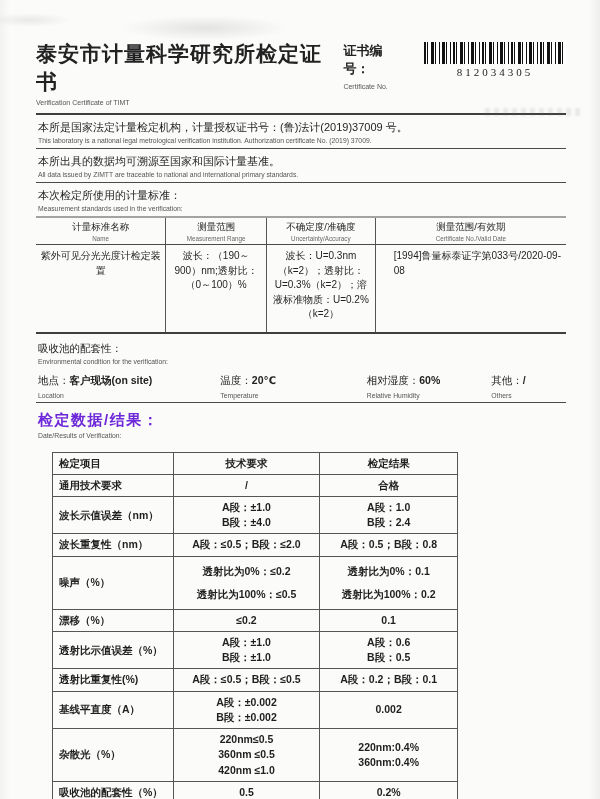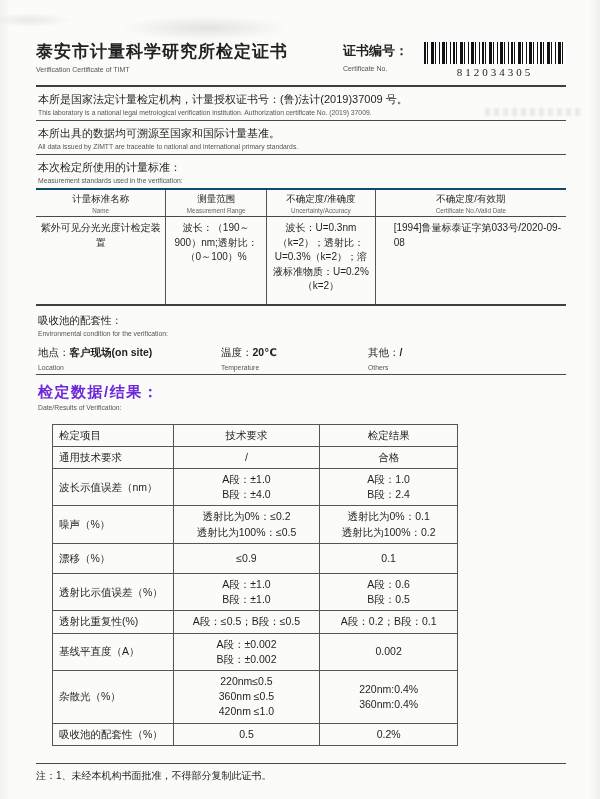--- a/index.html
+++ b/index.html
@@ -13,21 +13,21 @@
       radial-gradient(ellipse 60px 10px at 30px 20px, rgba(130,130,130,.15), rgba(0,0,0,0) 70%),
       linear-gradient(90deg, #f2f2f0 0px, #fbfbf9 10px, #fbfbf9 588px, #efefed 600px),
       #fbfbf9;
     overflow:hidden;
     position:relative;
   }
   .page { padding:40px 34px 0 36px; position:relative; }
 
   
   .header { display:flex; justify-content:space-between; align-items:flex-start; }
-  .title-zh { font-size:17px; font-weight:bold; letter-spacing:1px; color:#222; }
+  .title-zh { font-size:21px; font-weight:bold; letter-spacing:1px; color:#222; }
   .title-en { font-size:7px; color:#555; margin-top:3px; }
   .header-right { display:flex; gap:16px; align-items:flex-start; margin-top:2px; }
   .certno-zh { font-size:13px; font-weight:bold; color:#222; }
   .certno-en { font-size:7px; color:#555; margin-top:5px; }
   .barcode-wrap { text-align:center; }
   .barcode {
     width:142px; height:22px;
     background:repeating-linear-gradient(90deg,
       #111 0 2px,#fff 2px 3px,#111 3px 4px,#fff 4px 7px,
       #111 7px 10px,#fff 10px 11px,#111 11px 12px,#fff 12px 15px,
@@ -39,21 +39,21 @@
   .rule-heavy { border-top:2.5px solid #3f3f3f; margin-top:7px; }
   .rule-mid   { border-top:1.6px solid #4a4a4a; }
 
   
   .statement { padding:5px 0 4px 2px; }
   .st-zh { font-size:11px; color:#1f1f1f; }
   .st-en { font-size:6.8px; color:#555; margin-top:2px; }
 
   
   table { border-collapse:collapse; }
-  .standards { width:100%; border-top:2px solid #0c4a6e; border-bottom:2.5px solid #3f3f3f; }
+  .standards { width:100%; border-top:2px solid #a3a3a3; border-bottom:2.5px solid #3f3f3f; }
   .standards th, .standards td { font-weight:normal; vertical-align:top; }
   .standards th { border-bottom:1.6px solid #4a4a4a; padding:3px 2px 2px; text-align:center; }
   .standards td { padding:4px 4px; text-align:center; }
   .standards th + th, .standards td + td { border-left:1.2px solid #555;margin-left:11px; }
   .sh-zh { font-size:9.5px; color:#222; }
   .sh-en { font-size:6.3px; color:#666; margin-top:1px; }
   .sd { font-size:10px; line-height:1.45; color:#1f1f1f; }
   .standards .c1 { width:24.5%; }
   .standards .c2 { width:19%; }
   .standards .c3 { width:20.5%; }
@@ -73,21 +73,21 @@
   .env-zh b { font-weight:bold; }
   .env-en { font-size:6.8px; color:#555; margin-top:4px; }
 
   
   .res-title { margin-top:8px; padding-left:2px; }
   .res-title-zh { font-size:15px; font-weight:bold; letter-spacing:1.5px; color:#6d28d9; }
   .res-title-en { font-size:6.8px; color:#555; margin-top:2px; }
 
   .results { margin:13px 0 0 16px; width:406px; border:1.3px solid #444; }
   .results th, .results td {
-    border:1.2px solid #555; font-weight:normal;
+    border:1.2px solid #555; font-weight:bold;
     font-size:10.5px; color:#1f1f1f; padding:3px 4px;
     text-align:center; white-space:pre-line; line-height:1.45; vertical-align:middle;margin-left:12px;
   }
   .results th:first-child, .results td:first-child { text-align:left; padding-left:6px; width:121px; }
   .results th:nth-child(2), .results td:nth-child(2) { width:147px; }
   .results th:nth-child(3), .results td:nth-child(3) { width:138px; }
   .results tbody tr:nth-child(4) td:nth-child(2),
   .results tbody tr:nth-child(4) td:nth-child(3) { line-height:2.2; }
 
   
@@ -157,21 +157,21 @@
         </th>
         <th class="c2">
           <div class="sh-zh">测量范围</div>
           <div class="sh-en">Measurement Range</div>
         </th>
         <th class="c3">
           <div class="sh-zh">不确定度/准确度</div>
           <div class="sh-en">Uncertainty/Accuracy</div>
         </th>
         <th class="c4">
-          <div class="sh-zh">不确定度/有效期</div>
+          <div class="sh-zh">测量范围/有效期</div>
           <div class="sh-en">Certificate No./Valid Date</div>
         </th>
       </tr>
     </thead>
     <tbody>
       <tr class="row-data">
         <td class="c1 sd">紫外可见分光光度计检定装置</td>
         <td class="c2 sd">波长：（190～900）nm;透射比：（0～100）%</td>
         <td class="c3 sd">波长：U=0.3nm（k=2）；透射比：U=0.3%（k=2）；溶液标准物质：U=0.2%（k=2）</td>
         <td class="c4 sd">[1994]鲁量标泰证字第033号/2020-09-08</td>
@@ -185,20 +185,24 @@
     <div class="env-row">
       <div class="env-item">
         <div class="env-zh"><span>地点：</span><b>客户现场(on site)</b></div>
         <div class="env-en">Location</div>
       </div>
       <div class="env-item">
         <div class="env-zh"><span>温度：</span><b>20℃</b></div>
         <div class="env-en">Temperature</div>
       </div>
       <div class="env-item">
+        <div class="env-zh"><span>相对湿度：</span><b>60%</b></div>
+        <div class="env-en">Relative Humidity</div>
+      </div>
+      <div class="env-item">
         <div class="env-zh"><span>其他：</span><b>/</b></div>
         <div class="env-en">Others</div>
       </div>
     </div>
   </div>
 
   <div class="res-title">
     <div class="res-title-zh">检定数据/结果：</div>
     <div class="res-title-en">Date/Results of Verification:</div>
   </div>
@@ -218,29 +222,34 @@
           <td>合格</td>
         </tr>
         <tr>
           <td>波长示值误差（nm）</td>
           <td>A段：±1.0
 B段：±4.0</td>
           <td>A段：1.0
 B段：2.4</td>
         </tr>
         <tr>
+          <td>波长重复性（nm）</td>
+          <td>A段：≤0.5；B段：≤2.0</td>
+          <td>A段：0.5；B段：0.8</td>
+        </tr>
+        <tr>
           <td>噪声（%）</td>
           <td>透射比为0%：≤0.2
 透射比为100%：≤0.5</td>
           <td>透射比为0%：0.1
 透射比为100%：0.2</td>
         </tr>
         <tr>
           <td>漂移（%）</td>
-          <td>≤0.9</td>
+          <td>≤0.2</td>
           <td>0.1</td>
         </tr>
         <tr>
           <td>透射比示值误差（%）</td>
           <td>A段：±1.0
 B段：±1.0</td>
           <td>A段：0.6
 B段：0.5</td>
         </tr>
         <tr>

